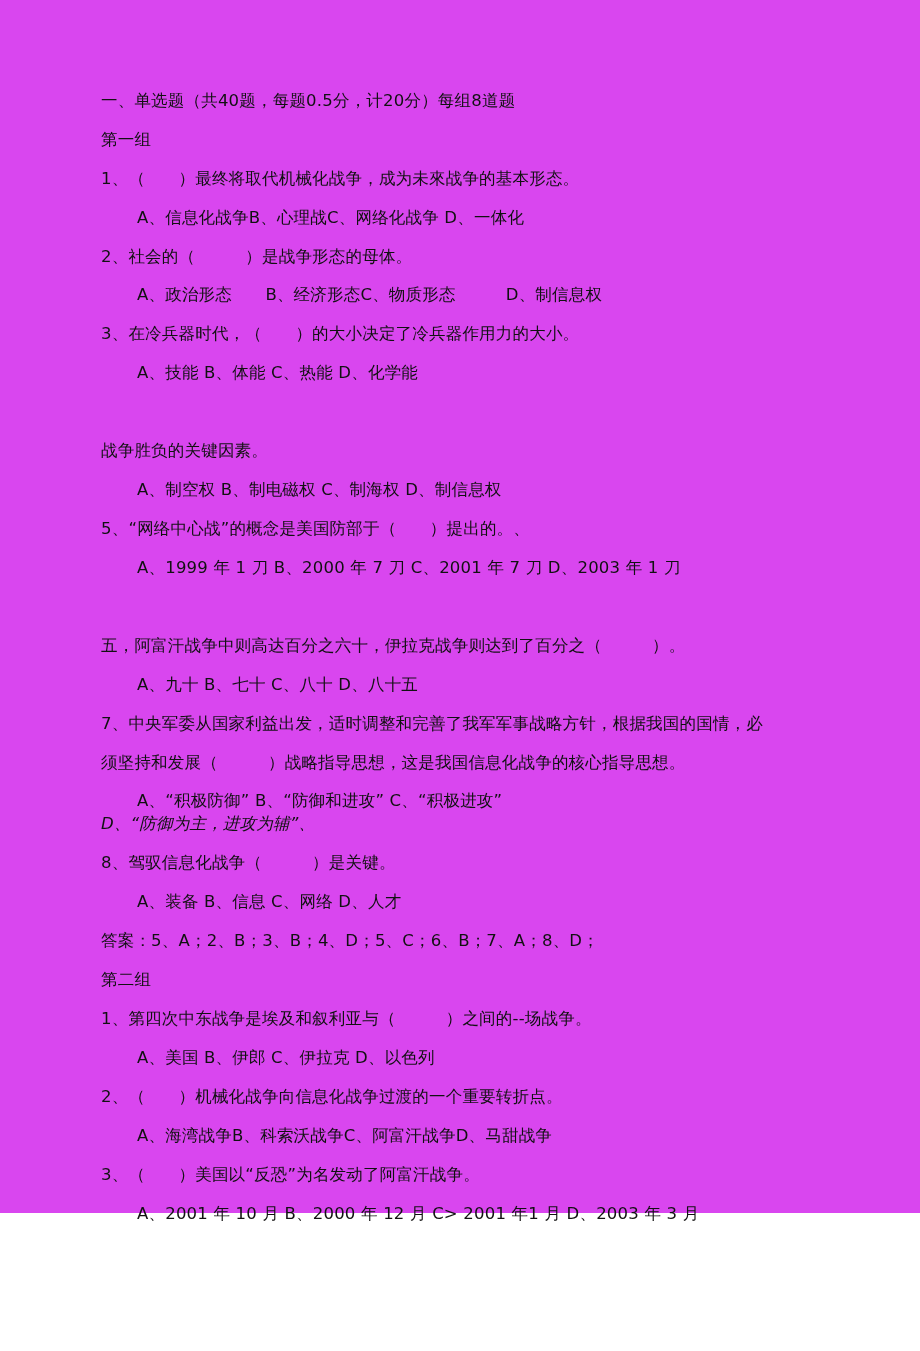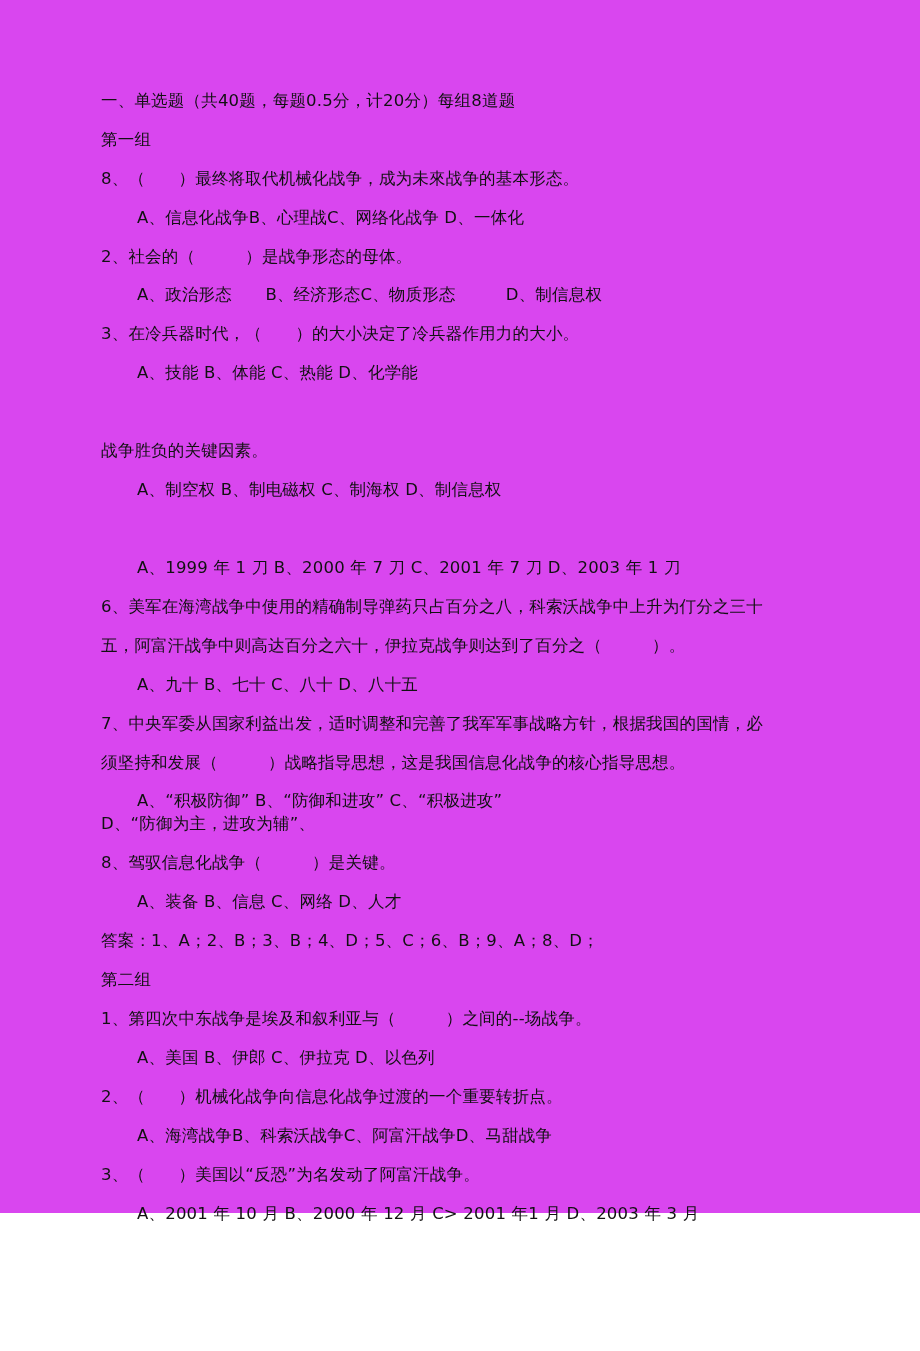--- a/index.html
+++ b/index.html
@@ -1,56 +1,56 @@
 <!DOCTYPE html>
 <html><head>
 <meta charset="utf-8">
 <style>
   html, body { margin: 0; padding: 0; background: #ffffff; }
   body { width: 920px; height: 1351px; position: relative; overflow: hidden;
          font-family: "DejaVu Sans", "Liberation Sans", sans-serif; color: #111; }
   .page { position: absolute; left: 0; top: 0; width: 920px; height: 1213px; background: #d946ef; }
   .line { position: absolute; left: 101px; font-size: 16.5px; line-height: 22px; white-space: pre; letter-spacing: 0.2px; }
   .opt { left: 137px; }
-  .optD { left: 101px; }
+  .optD { left: 101px; font-style: italic; }
 </style>
 </head>
 <body>
 
 <div class="page">
   <div class="line" style="top:90px">一、单选题（共40题，每题0.5分，计20分）每组8道题</div>
   <div class="line" style="top:129px">第一组</div>
 
-  <div class="line" style="top:168px">8、（　　）最终将取代机械化战争，成为未來战争的基本形态。</div>
+  <div class="line" style="top:168px">1、（　　）最终将取代机械化战争，成为未來战争的基本形态。</div>
   <div class="line opt" style="top:207px">A、信息化战争B、心理战C、网络化战争 D、一体化</div>
 
   <div class="line" style="top:246px">2、社会的（　　　）是战争形态的母体。</div>
   <div class="line opt" style="top:284px">A、政治形态　　B、经济形态C、物质形态　　　D、制信息权</div>
 
   <div class="line" style="top:323px">3、在冷兵器时代，（　　）的大小决定了冷兵器作用力的大小。</div>
   <div class="line opt" style="top:362px">A、技能 B、体能 C、热能 D、化学能</div>
 
   <div class="line" style="top:440px">战争胜负的关键因素。</div>
   <div class="line opt" style="top:479px">A、制空权 B、制电磁权 C、制海权 D、制信息权</div>
 
+  <div class="line" style="top:518px">5、“网络中心战”的概念是美国防部于（　　）提出的。、</div>
   <div class="line opt" style="top:557px">A、1999 年 1 刀 B、2000 年 7 刀 C、2001 年 7 刀 D、2003 年 1 刀</div>
 
-  <div class="line" style="top:596px">6、美军在海湾战争中使用的精确制导弹药只占百分之八，科索沃战争中上升为仃分之三十</div>
   <div class="line opt" style="top:674px">A、九十 B、七十 C、八十 D、八十五</div>
   <div class="line" style="top:635px">五，阿富汗战争中则高达百分之六十，伊拉克战争则达到了百分之（　　　）。</div>
 
   <div class="line" style="top:713px">7、中央军委从国家利益出发，适时调整和完善了我军军事战略方针，根据我国的国情，必</div>
   <div class="line opt" style="top:790px">A、“积极防御” B、“防御和进攻” C、“积极进攻”</div>
   <div class="line" style="top:752px">须坚持和发展（　　　）战略指导思想，这是我国信息化战争的核心指导思想。</div>
   <div class="line optD" style="top:813px">D、“防御为主，进攻为辅”、</div>
 
   <div class="line" style="top:852px">8、驾驭信息化战争（　　　）是关键。</div>
   <div class="line opt" style="top:891px">A、装备 B、信息 C、网络 D、人才</div>
 
-  <div class="line" style="top:930px">答案：1、A；2、B；3、B；4、D；5、C；6、B；9、A；8、D；</div>
+  <div class="line" style="top:930px">答案：5、A；2、B；3、B；4、D；5、C；6、B；7、A；8、D；</div>
 
   <div class="line" style="top:969px">第二组</div>
 
   <div class="line" style="top:1008px">1、第四次中东战争是埃及和叙利亚与（　　　）之间的--场战争。</div>
   <div class="line opt" style="top:1047px">A、美国 B、伊郎 C、伊拉克 D、以色列</div>
 
   <div class="line" style="top:1086px">2、（　　）机械化战争向信息化战争过渡的一个重要转折点。</div>
   <div class="line opt" style="top:1125px">A、海湾战争B、科索沃战争C、阿富汗战争D、马甜战争</div>
 
   <div class="line" style="top:1164px">3、（　　）美国以“反恐”为名发动了阿富汗战争。</div>

